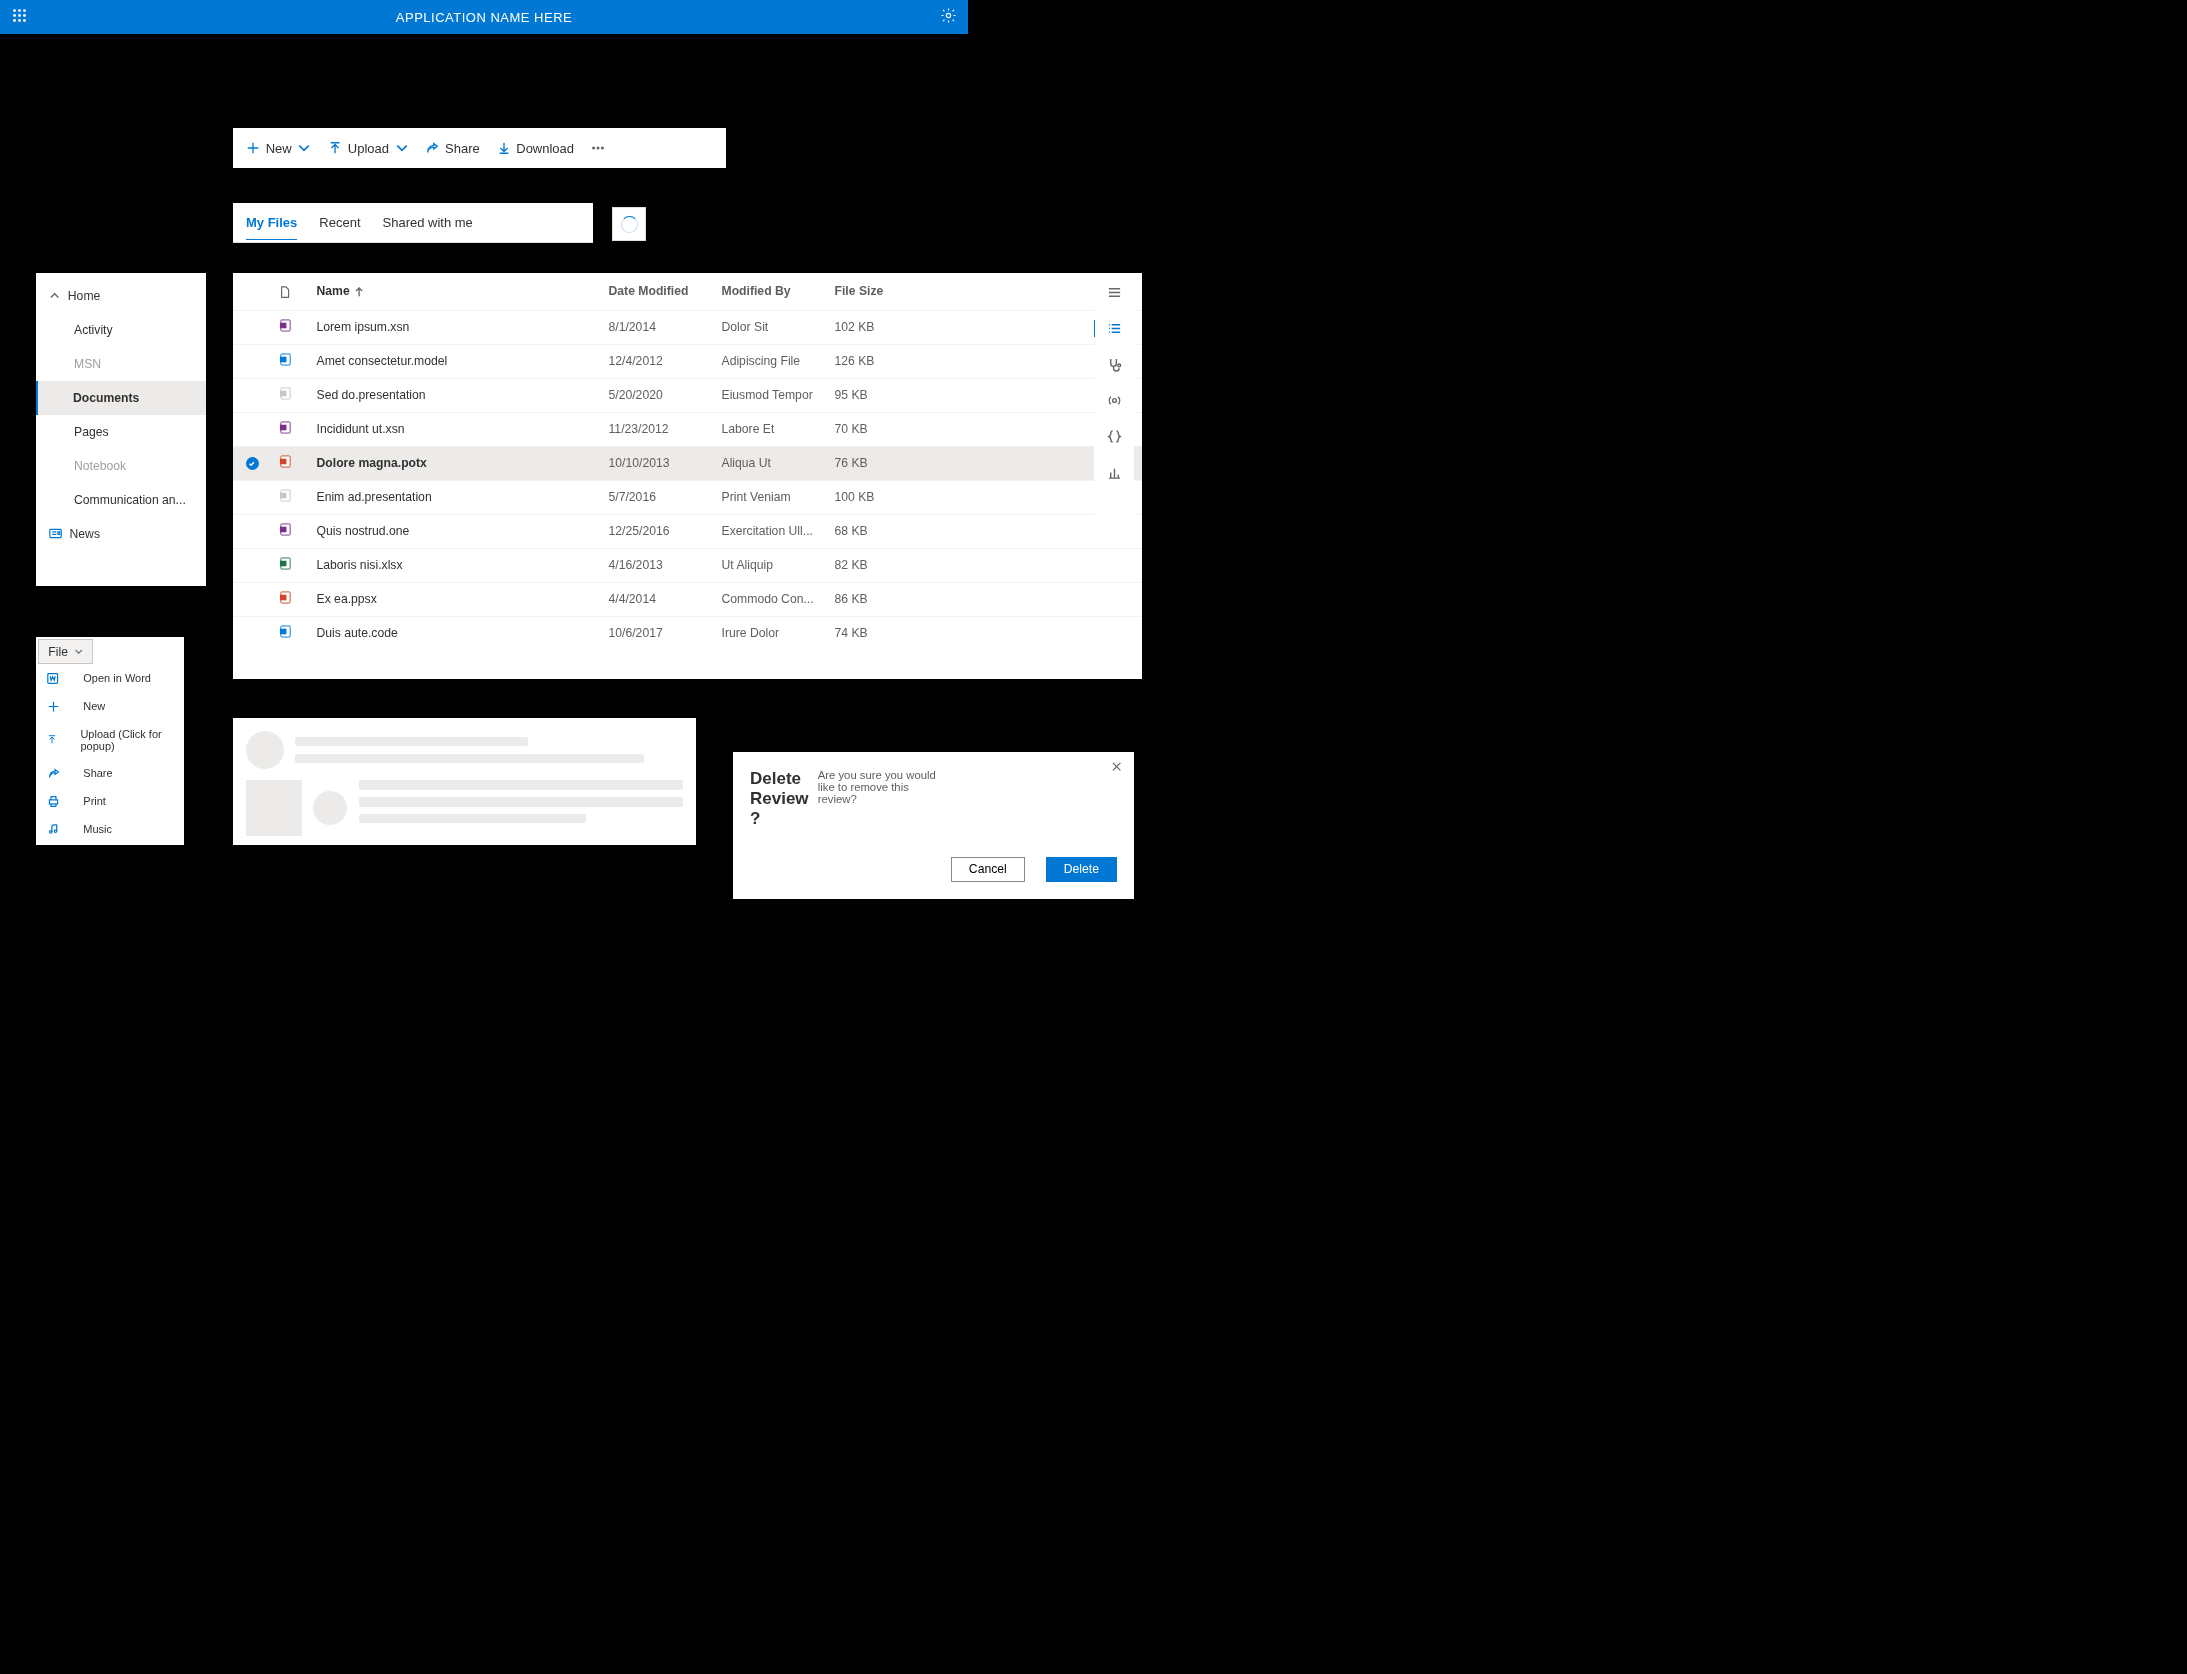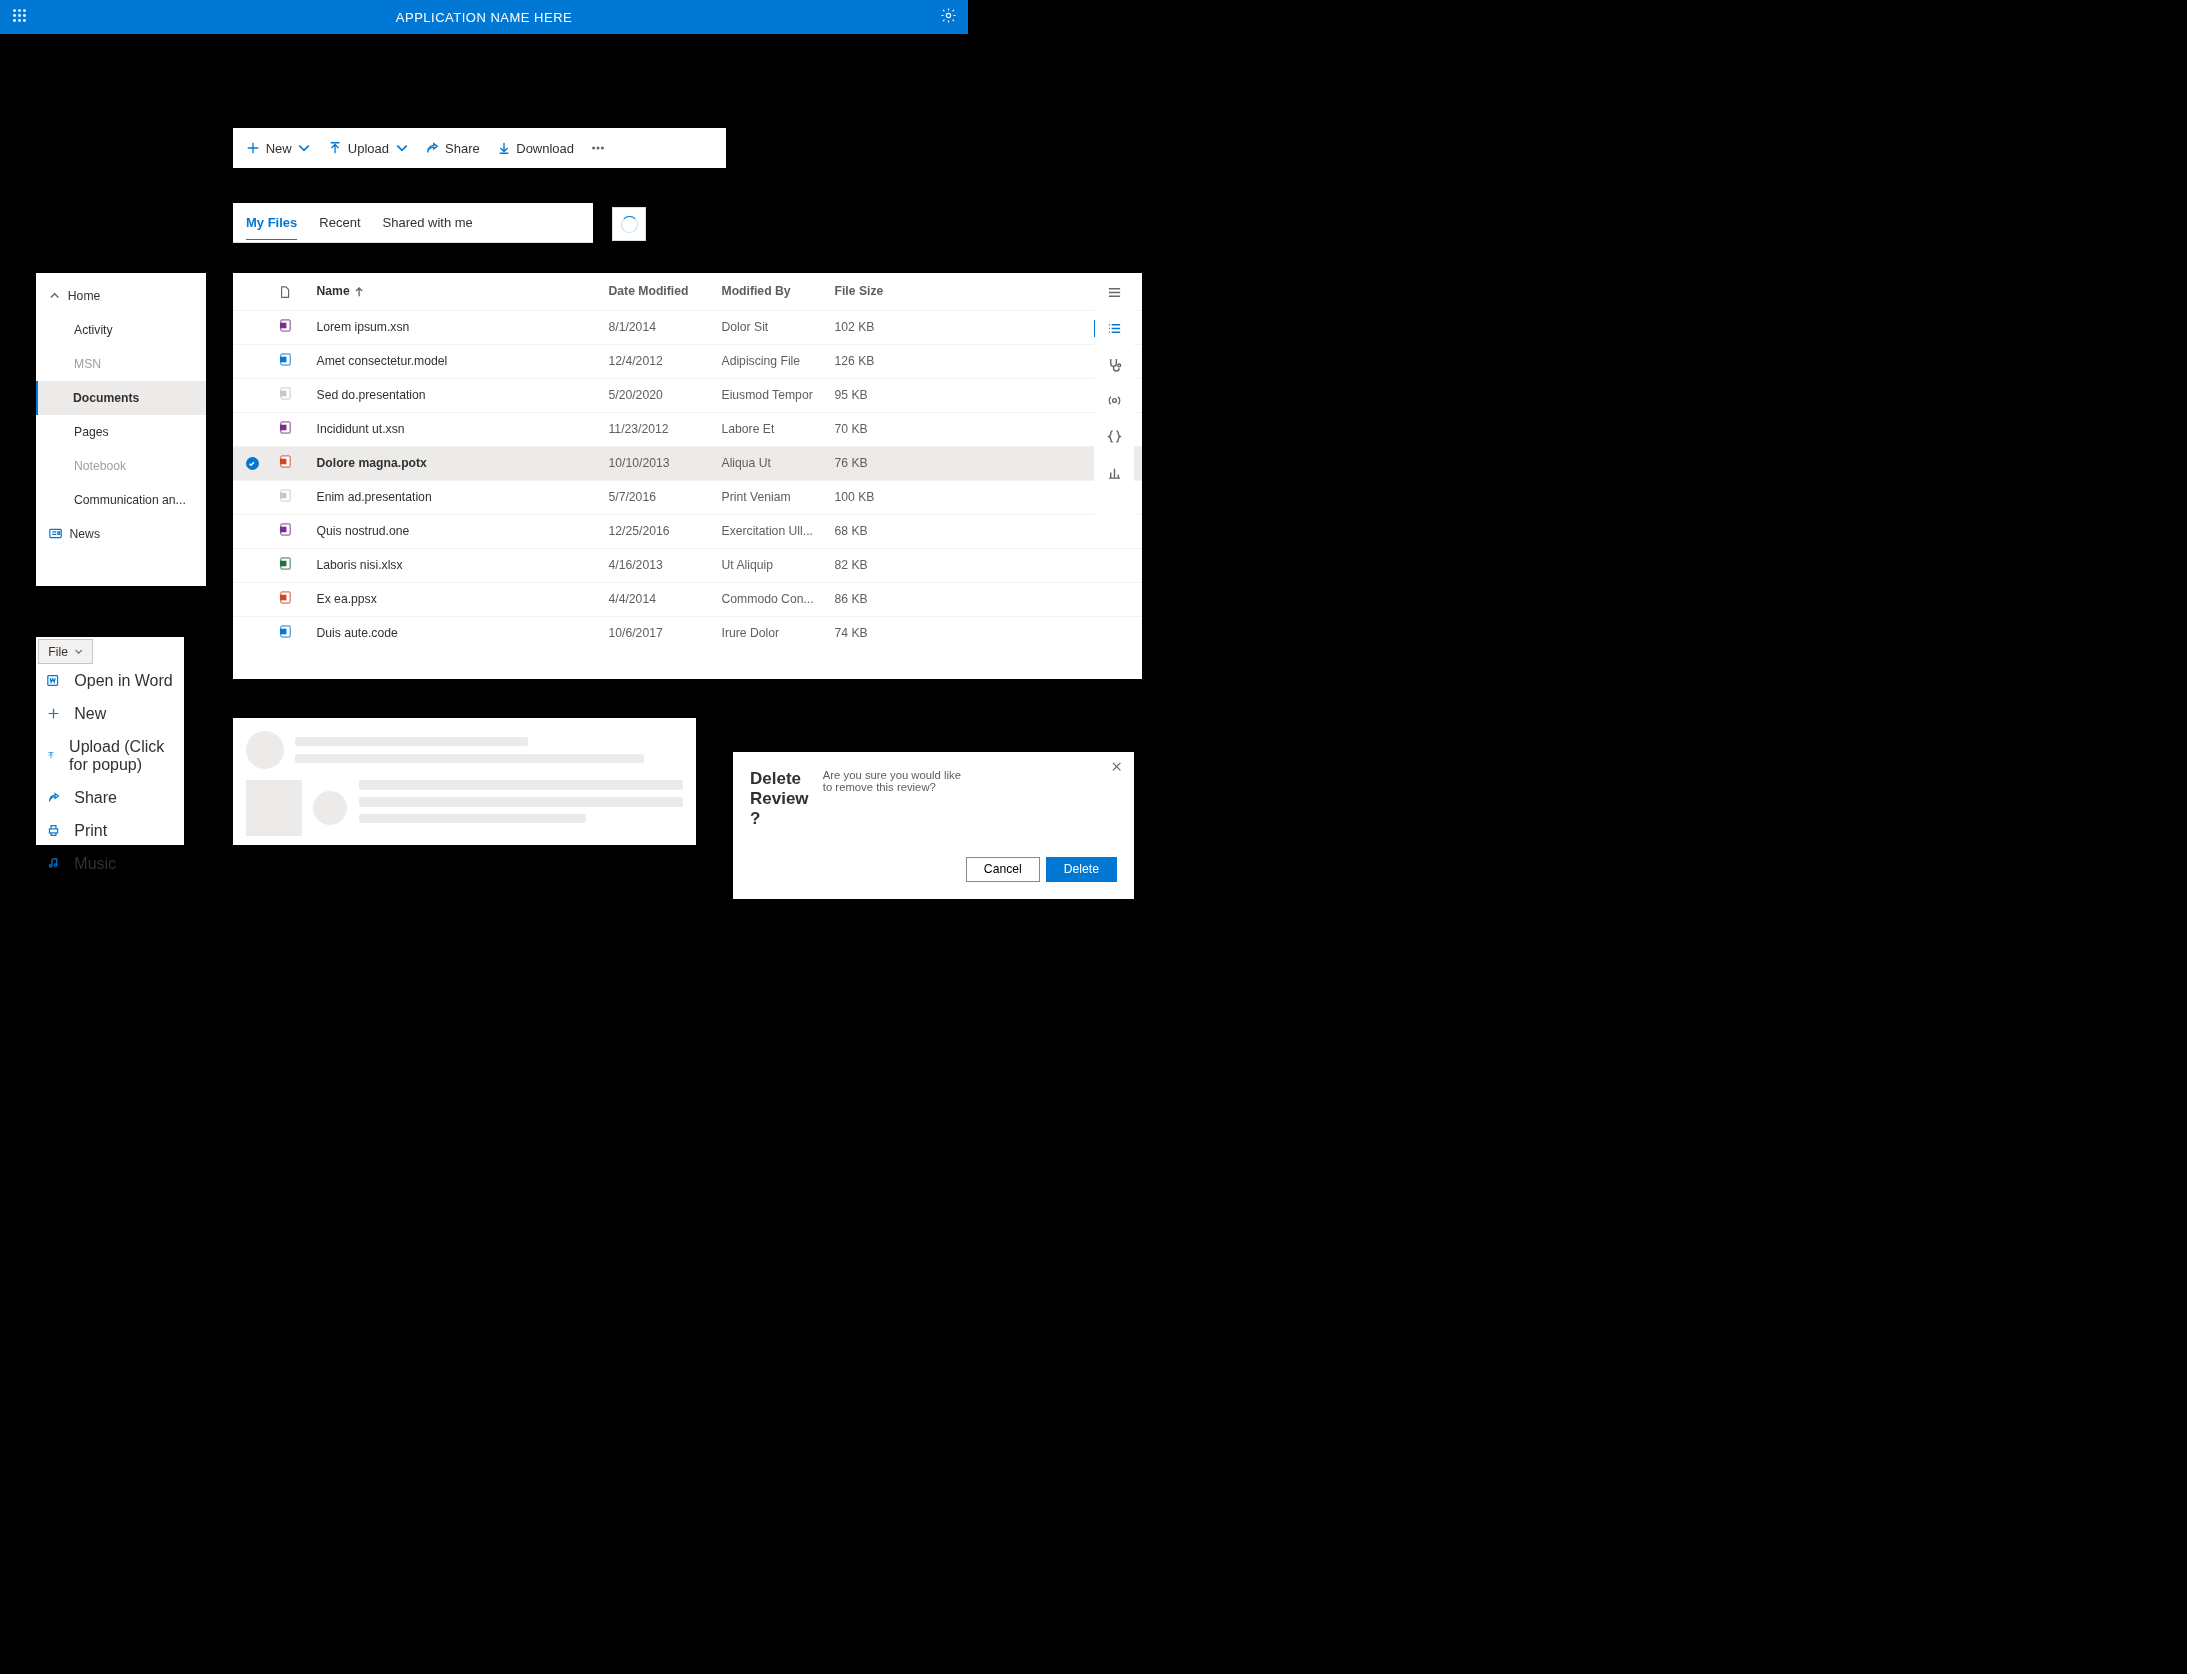--- a/index.html
+++ b/index.html
@@ -58,39 +58,39 @@
 .rail{left:1094px;top:273px;width:40px;height:264px;display:flex;flex-direction:column;align-items:center;padding-top:11.3px;gap:19px}
 .rail .ri{width:17px;height:17px;display:flex;align-items:center;justify-content:center;cursor:pointer}
 .rail .ri svg{width:15px;height:15px;stroke:#666;fill:none;stroke-width:1.5}
 .rail .ri.sel{border-left:1.9px solid #0078d4;width:100%;justify-content:center;padding:3.8px 0}
 .rail .ri.sel svg{stroke:#0078d4}
 
 
 .fmenu{left:36px;top:637px;width:148px;height:208px}
 .fmenu .hdr{background:#f3f2f1;border:0.9px solid #c8c6c4;padding:4.7px 9.4px;display:inline-flex;align-items:center;gap:5.6px;margin:1.9px 0 0 1.9px;font-size:12.2px}
 .fmenu .hdr svg{width:9.4px;height:9.4px;stroke:#666;fill:none;stroke-width:1.5}
-.fmenu .mi{display:flex;align-items:center;gap:14px;padding:7.5px 11.3px;font-size:16px;cursor:pointer}
+.fmenu .mi{display:flex;align-items:center;gap:23px;padding:7.5px 11.3px;font-size:11px;cursor:pointer}
 .fmenu .mi svg{width:13px;height:13px;stroke:#0078d4;fill:none;stroke-width:1.5}
 
 
 .shim{left:233px;top:718px;width:463px;height:127px;padding:13px;display:flex;gap:11.3px;flex-direction:column}
 .shim .line{background:#edebe9;height:9.4px;border-radius:1.9px}
 .shim .circle{background:#edebe9;border-radius:50%}
 .shim .r1{display:flex;gap:11.3px;align-items:center}
 .shim .r1 .circle{width:38px;height:38px}
 .shim .r2{display:flex;gap:11.3px}
 .shim .r2 .sq{width:56px;height:56px;background:#edebe9}
 .shim .col{flex:1;display:flex;flex-direction:column;gap:7.5px}
 
 
 .dlg{left:733px;top:718px;width:401px;height:147px;padding:17px;position:relative;display:flex;flex-direction:row}
 .dlg .close{position:absolute;top:9.4px;right:11.3px;cursor:pointer}
 .dlg h3{font-size:17px;font-weight:600;margin-bottom:9.4px}
 .dlg p{font-size:11.3px;color:#605e5c}
-.dlg .btns{margin-top:auto;display:flex;justify-content:space-between;gap:6px}
+.dlg .btns{margin-top:auto;display:flex;justify-content:space-between;gap:21px}
 .dlg button{padding:4.7px 17px;font-size:12.2px;border:0.9px solid #8a8886;background:#fff;cursor:pointer}
 .dlg button.pri{background:#0078d4;border-color:#0078d4;color:#fff}
 </style>
 </head>
 <body>
 
 <div class="header">
   <span class="waffle">
     <svg viewBox="0 0 24 24">
         <circle cx="5" cy="5" r="2"></circle>

